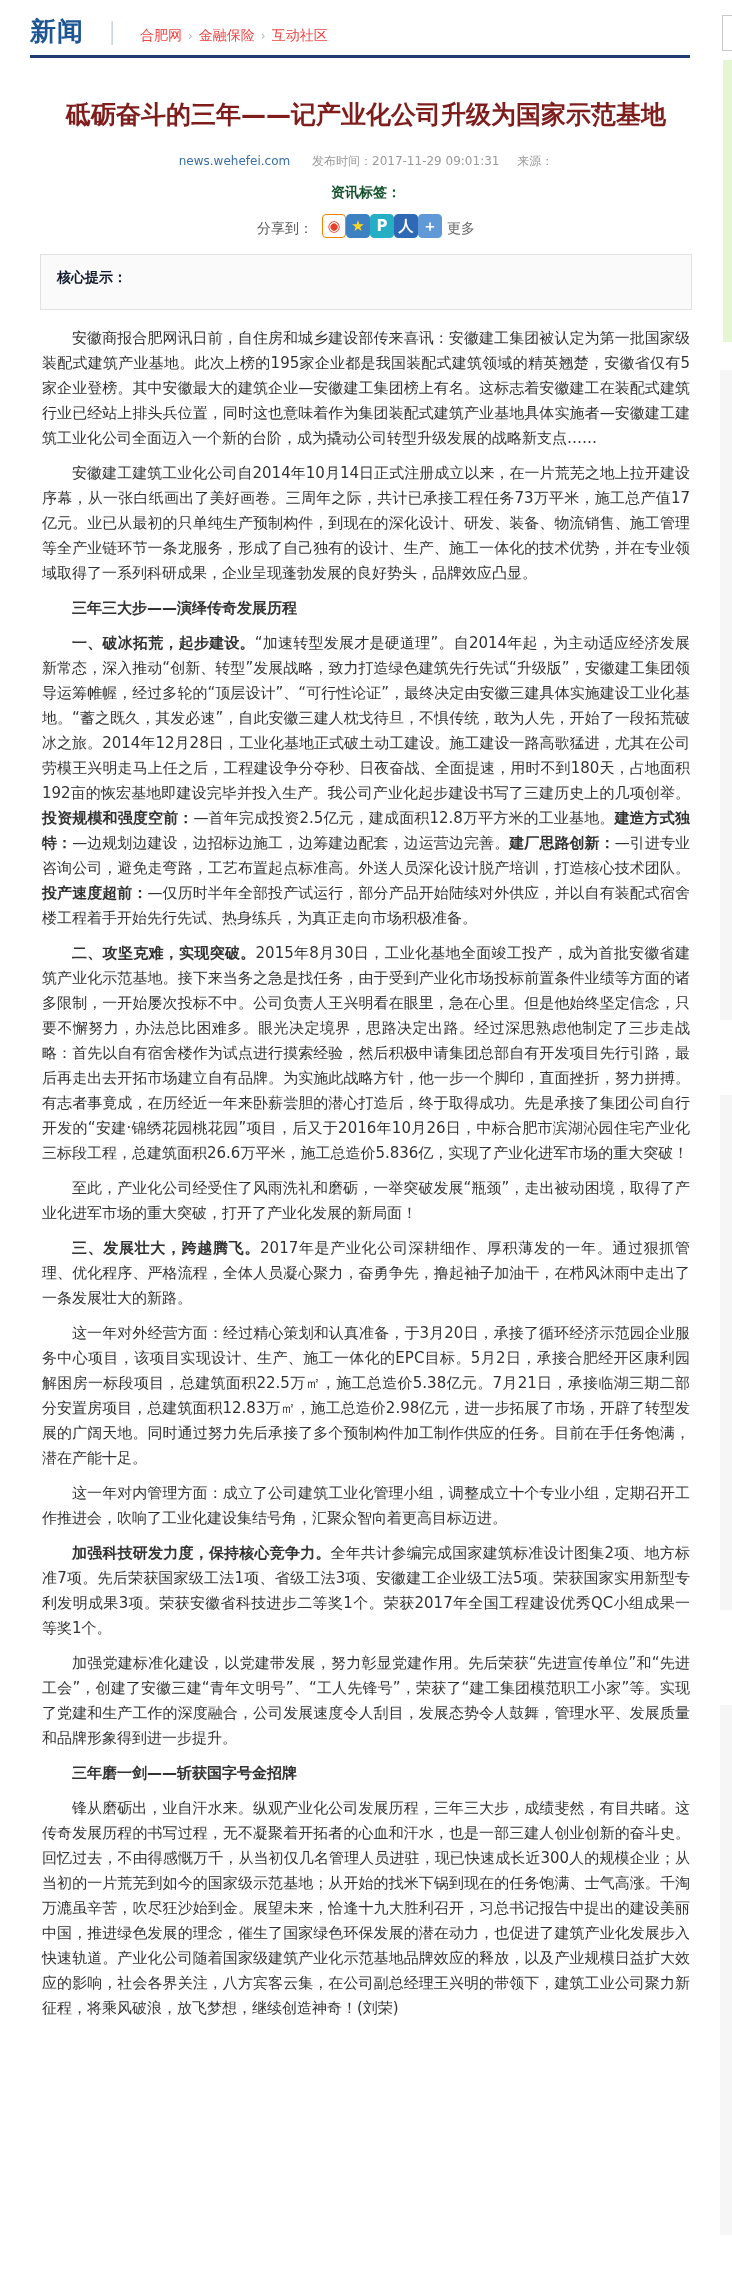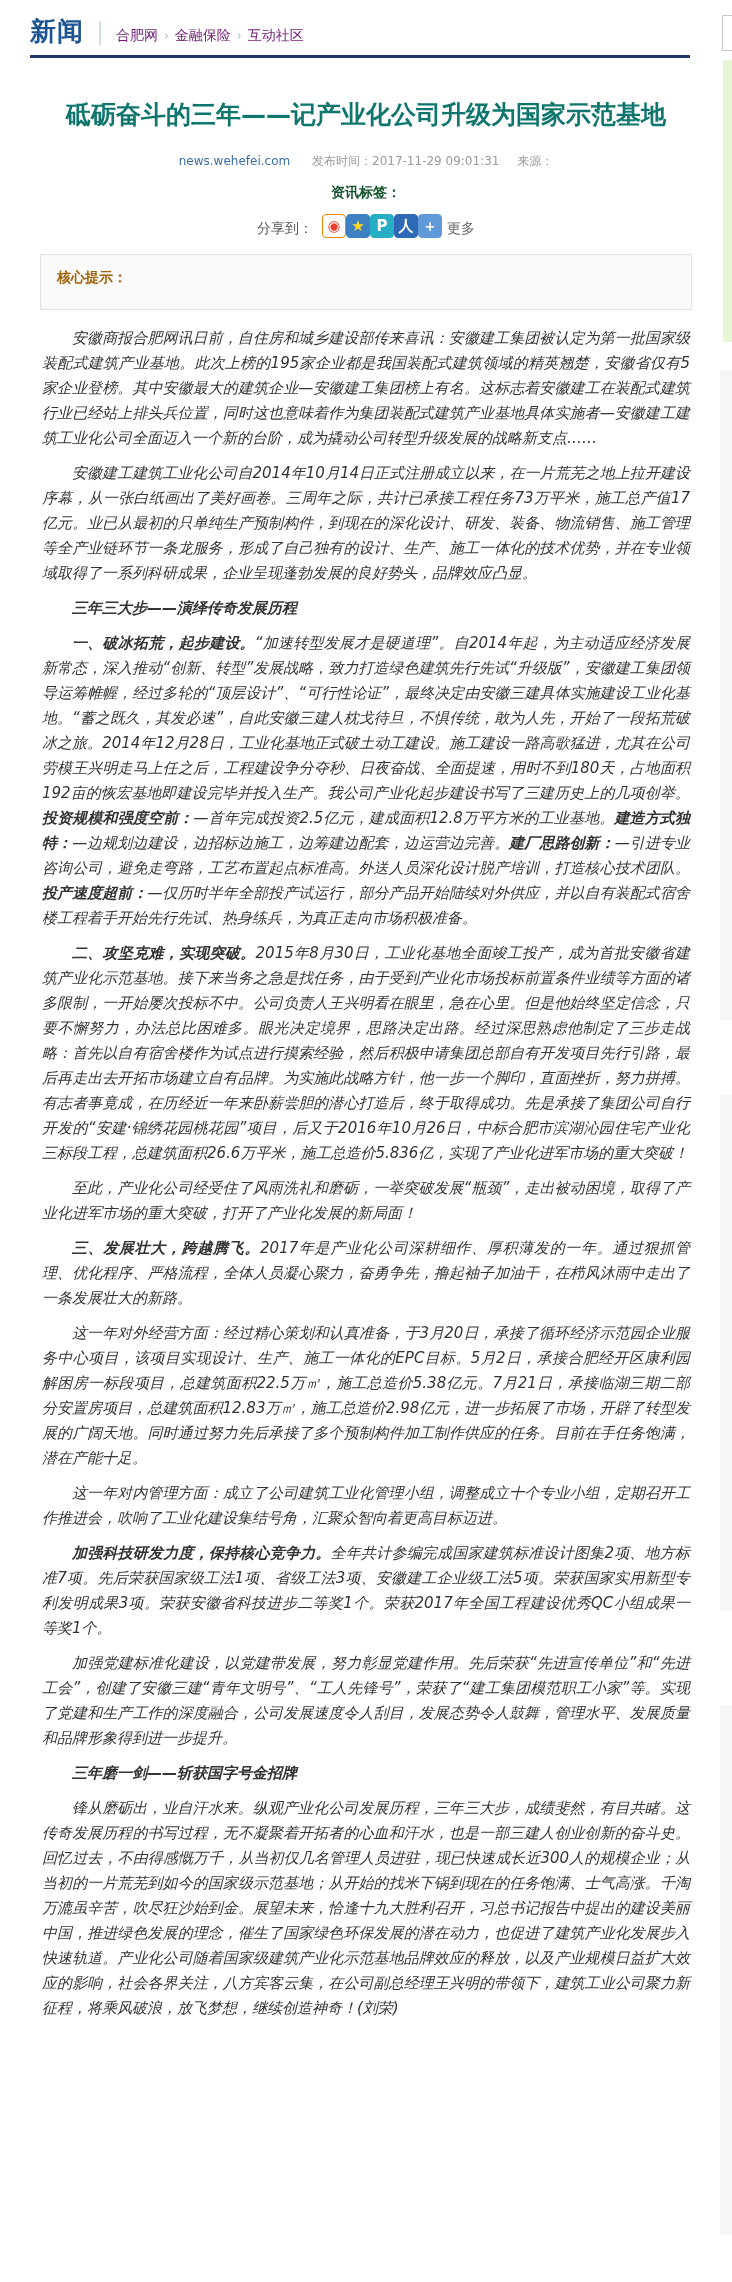--- a/index.html
+++ b/index.html
@@ -10,44 +10,44 @@
     position: relative;
     overflow: hidden;
     font-family: "DejaVu Sans", sans-serif;
     color: #333;
   }
   
   .topbar {
     padding: 14px 42px 0 30px;
     display: flex;
     align-items: baseline;
-    gap: 10px;
+    gap: 22px;
   }
   .site-logo {
     font-size: 26px;
     font-weight: bold;
     color: #1d5494;
     letter-spacing: 1px;
   }
   .topbar .pipe { color: #c9d4e2; font-size: 20px; }
   .crumbs { display: flex; align-items: baseline; gap: 6px; font-size: 14px; }
-  .crumb { color: #701a75; text-decoration: none; cursor: pointer; }
+  .crumb { color: #ef4444; text-decoration: none; cursor: pointer; }
   .crumb-sep { color: #a8b6c6; font-size: 12px; }
   .nav-rule {
     height: 3px;
     background: #1e3a6e;
     margin: 6px 42px 0 30px;
   }
   
   .title {
     margin: 40px 30px 0;
     text-align: center;
     font-size: 25px;
     font-weight: bold;
-    color: #0f766e;
+    color: #7f1d1d;
   }
   .meta {
     margin-top: 22px;
     text-align: center;
     font-size: 12px;
     color: #999;
   }
   .meta .src-link { color: #3a6ea5; margin-right: 18px; }
   .meta .pub { margin-right: 14px; }
   .tags-line {
@@ -83,35 +83,34 @@
   
   .core-tip {
     margin: 16px 40px 0;
     border: 1px solid #e1e1e1;
     background: #fafafa;
     padding: 12px 16px 22px;
   }
   .core-tip-label {
     font-size: 14px;
     font-weight: bold;
-    color: #a16207;
+    color: #0f172a;
   }
   
   .article {
     margin-top: 16px;
     padding: 0 42px 30px;
     font-size: 15px;
     line-height: 25px;
     color: #333;
   }
   .article p {
     text-indent: 2em;
     margin-top: 10px;
     text-align: justify;
-    font-style: italic;
   }
   .article p.heading { font-weight: bold; }
   .article b { font-weight: bold; }
   
   .edge { position: absolute; right: 0; }
   .edge-box {
     top: 15px; width: 10px; height: 36px;
     background: #fff;
     border: 1px solid #c8c8c8;
     border-right: none;

